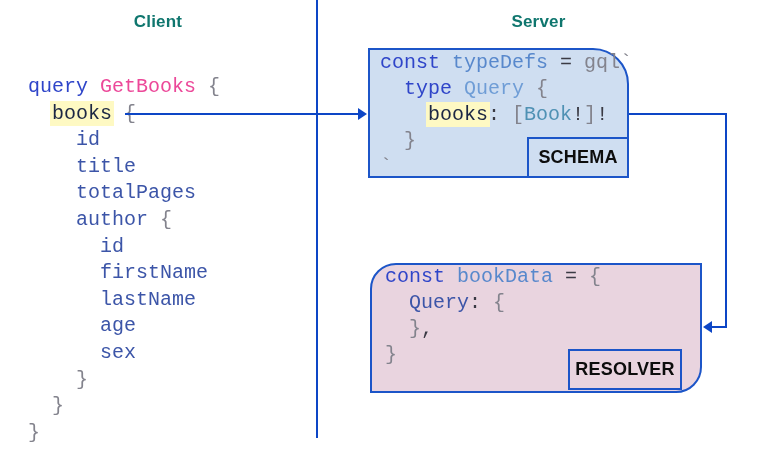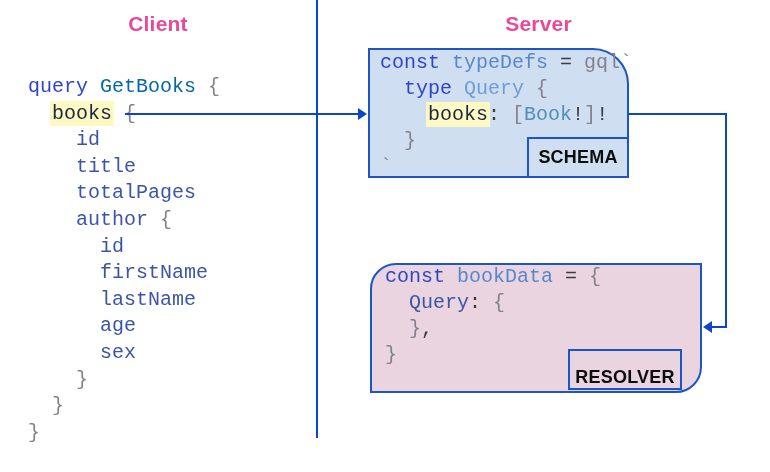--- a/index.html
+++ b/index.html
@@ -2,51 +2,51 @@
 <html><head>
 <meta charset="utf-8">
 <style>
   html,body{margin:0;padding:0;background:#ffffff;}
   .canvas{
     position:relative;width:770px;height:472px;background:#ffffff;
     font-family:"Liberation Sans","DejaVu Sans",sans-serif;overflow:hidden;
   }
   .divider{position:absolute;left:316px;top:0;width:2px;height:438px;background:#0d46c6;}
   .header{
-    position:absolute;top:12px;font-size:21px;font-weight:bold;color:#ec4899;
+    position:absolute;top:12px;font-size:17px;font-weight:bold;color:#0f766e;
     text-align:center;letter-spacing:.2px;
   }
   .header.client{left:0;width:316px;}
   .header.server{left:316px;width:445px;}
   .code{
     position:absolute;font-family:"Liberation Mono","DejaVu Sans Mono",monospace;
     font-size:20px;color:#3a3a44;
   }
   .code .code-line{white-space:pre;height:26.6px;line-height:26.6px;}
   .code.boxed .code-line{height:26px;line-height:26px;}
   .tok-kw{color:#2f45c9;}
-  .tok-tan{color:#0369a1;}
+  .tok-tan{color:#ec4899;}
   .tok-gray{color:#83838d;}
   .tok-field{color:#3c55a8;}
   .tok-ident{color:#5888cc;}
   .tok-lite{color:#6f9dd6;}
   .tok-teal{color:#4f91b4;}
   .tok-dark{color:#3a3a44;}
   .tok-plain{color:#3a3a44;}
   .tok-hl{background:#fef9c3;color:#1c2744;padding:1px 2px;margin:-1px -2px;}
   .box{position:absolute;border:2px solid #1c55c8;box-sizing:border-box;}
   .schema-box{left:368px;top:48px;width:261px;height:130px;background:#cfdef1;border-radius:0 36px 0 0;}
   .resolver-box{left:370px;top:263px;width:332px;height:130px;background:#e9d4df;border-radius:26px 0 26px 0;}
   .corner-label{
     position:absolute;border:2px solid #1c55c8;box-sizing:border-box;background:transparent;
     display:flex;align-items:center;justify-content:center;
     font-size:18px;font-weight:bold;color:#0d0d0d;letter-spacing:.2px;z-index:3;
   }
   .schema-label{left:527px;top:137px;width:102px;height:41px;}
-  .resolver-label{left:568px;top:349px;width:114px;height:41px;align-items:flex-end;}
+  .resolver-label{left:568px;top:349px;width:114px;height:41px;}
   .line{position:absolute;background:#0d46c6;z-index:2;}
   .arrowhead{position:absolute;width:0;height:0;z-index:2;}
   .arrowhead.right{border-top:6px solid transparent;border-bottom:6px solid transparent;border-left:9px solid #0d46c6;}
   .arrowhead.left{border-top:6px solid transparent;border-bottom:6px solid transparent;border-right:9px solid #0d46c6;}
 </style>
 </head>
 <body>
 
 <div class="canvas">
 

